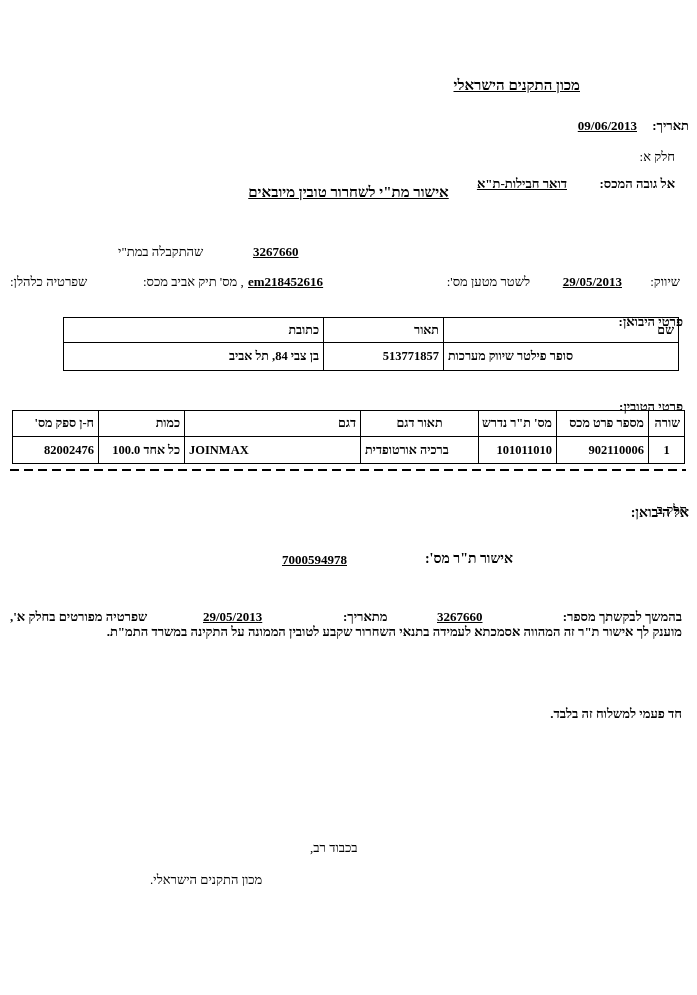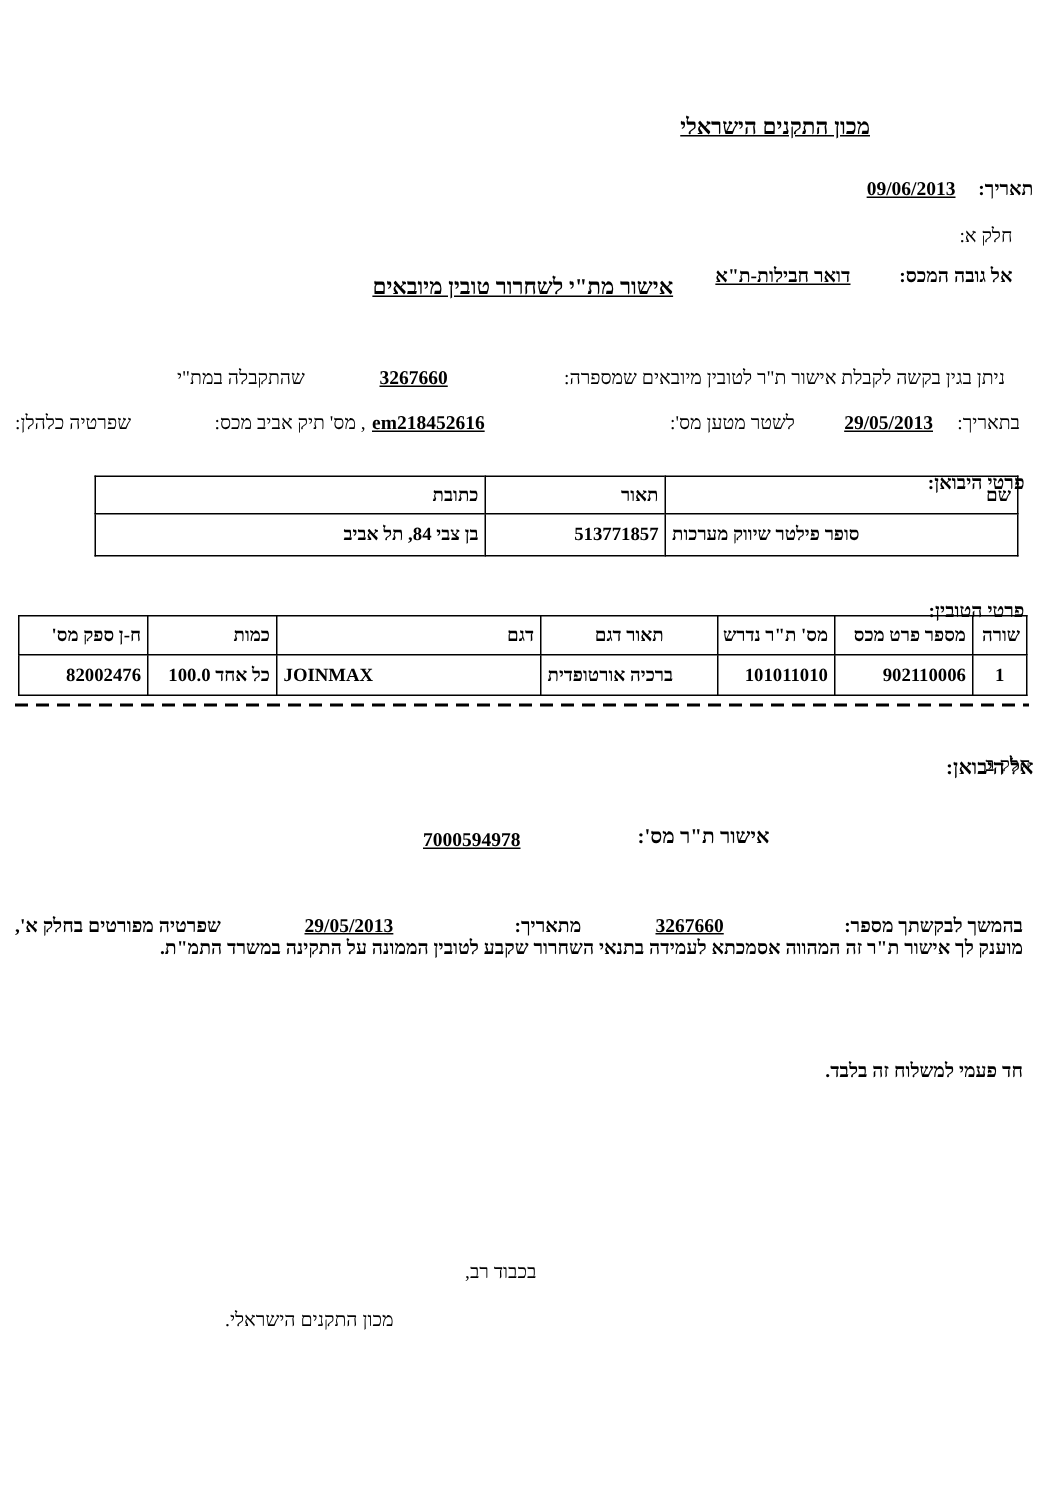--- a/index.html
+++ b/index.html
@@ -55,25 +55,24 @@
   <div class="abs b fs13" style="top:98px;right:8px;">תאריך:</div>
   <div class="abs b u fs13" style="top:98px;right:60px;">09/06/2013</div>
 
   <div class="abs fs13" style="top:129px;right:22px;">חלק א:</div>
 
   <div class="abs b fs13" style="top:156px;right:22px;">אל גובה המכס:</div>
   <div class="abs b u fs13" style="top:156px;right:130px;">דואר חבילות-ת"א</div>
 
   <div class="center-line b u fs15" style="top:184px;">אישור מת"י לשחרור טובין מיובאים</div>
 
-  <div class="abs fs13" style="top:224px;right:27px;">ניתן בגין בקשה לקבלת אישור ת"ר לטובין מיובאים שמספרה:</div>
   <div class="abs b u fs13" style="top:224px;left:253px;">3267660</div>
   <div class="abs fs13" style="top:224px;left:118px;">שהתקבלה במת"י</div>
 
-  <div class="abs fs13" style="top:254px;right:17px;">בתאריך:</div>
+  <div class="abs fs13" style="top:254px;right:17px;">שיווק:</div>
   <div class="abs b u fs13" style="top:254px;right:75px;">29/05/2013</div>
   <div class="abs fs13" style="top:254px;right:167px;">לשטר מטען מס':</div>
   <div class="abs b u fs13" style="top:254px;left:248px;">em218452616</div>
   <div class="abs fs13" style="top:254px;left:143px;">, מס' תיק אביב מכס:</div>
   <div class="abs fs13" style="top:254px;left:10px;">שפרטיה כלהלן:</div>
 
   <div class="abs b fs13" style="top:294px;right:14px;">פרטי היבואן:</div>
 
   <table class="importer-table">
     <colgroup>

